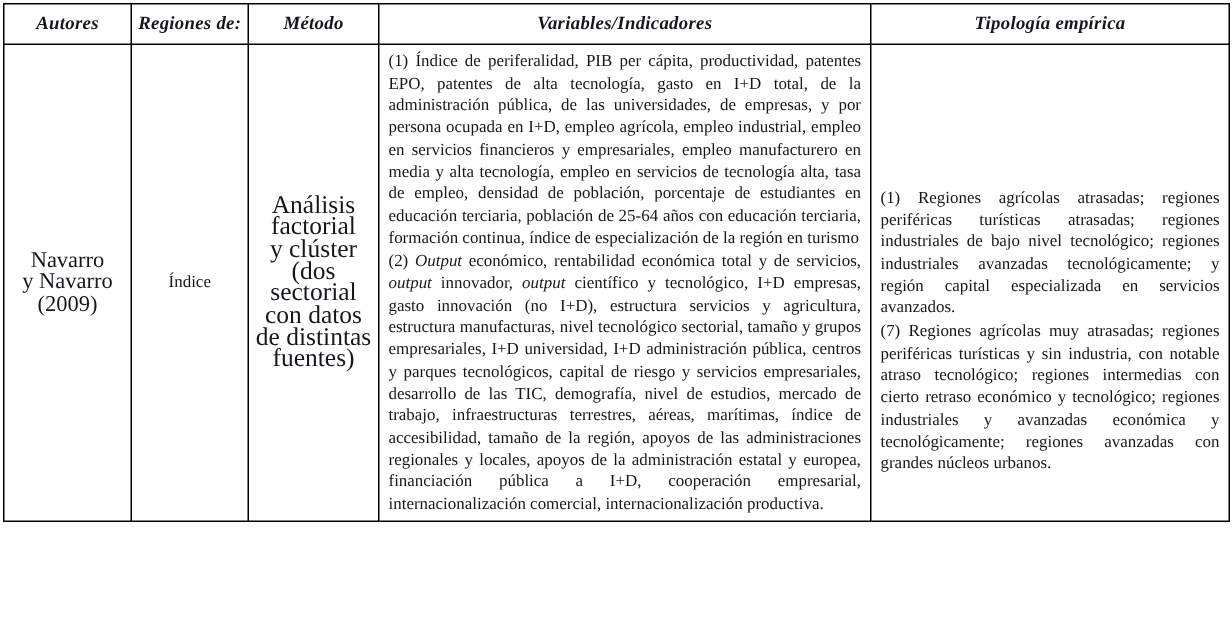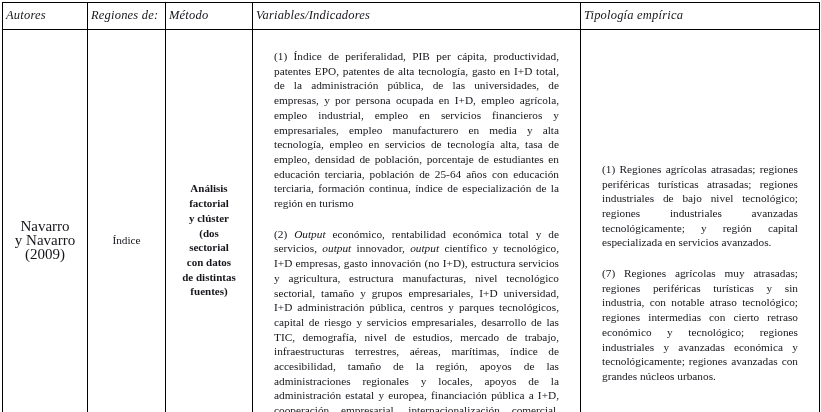--- a/index.html
+++ b/index.html
@@ -39,22 +39,22 @@
   col.c-regiones   { width: 78px; }
   col.c-metodo     { width: 87px; }
   col.c-variables  { width: 328px; }
   col.c-tipologia  { width: 239px; }
 
   
   thead th {
     height: 26px;
     font-style: italic;
     font-size: 12.5px;
-    text-align: left;
-    font-weight: normal;
+    text-align: center;
+    font-weight: bold;
     letter-spacing: 0.2px;
     line-height: 1.1;
   }
   thead th .hd { display: block; padding: 0 3px; }
 
   
   td.cell {
     font-size: 11.3px;
     line-height: 14.7px;
   }
@@ -67,34 +67,33 @@
   td.text-cell {
     vertical-align: top;
     text-align: justify;
     text-justify: inter-word;
   }
   td.text-cell .inner {
     padding: 3px 5px 2px 5px;
     hyphens: manual;
   }
   td.text-cell p {
-    margin: 16px;
+    margin: 1px;
     text-align: justify;
     text-align-last: left;
   }
   td.text-cell p.lastpara { }
 
   .ital { }
 
   
   .metodo-inner {
     padding: 0 2px;
     line-height: 14.7px;
-    font-size: 11px;
-    font-weight: bold;
+    font-size: 17px;
   }
   .autores-inner {
     line-height: 14.3px;
     font-size: 15px;
   }
 </style>
 </head>
 <body>
 
 <div class="sheet">

